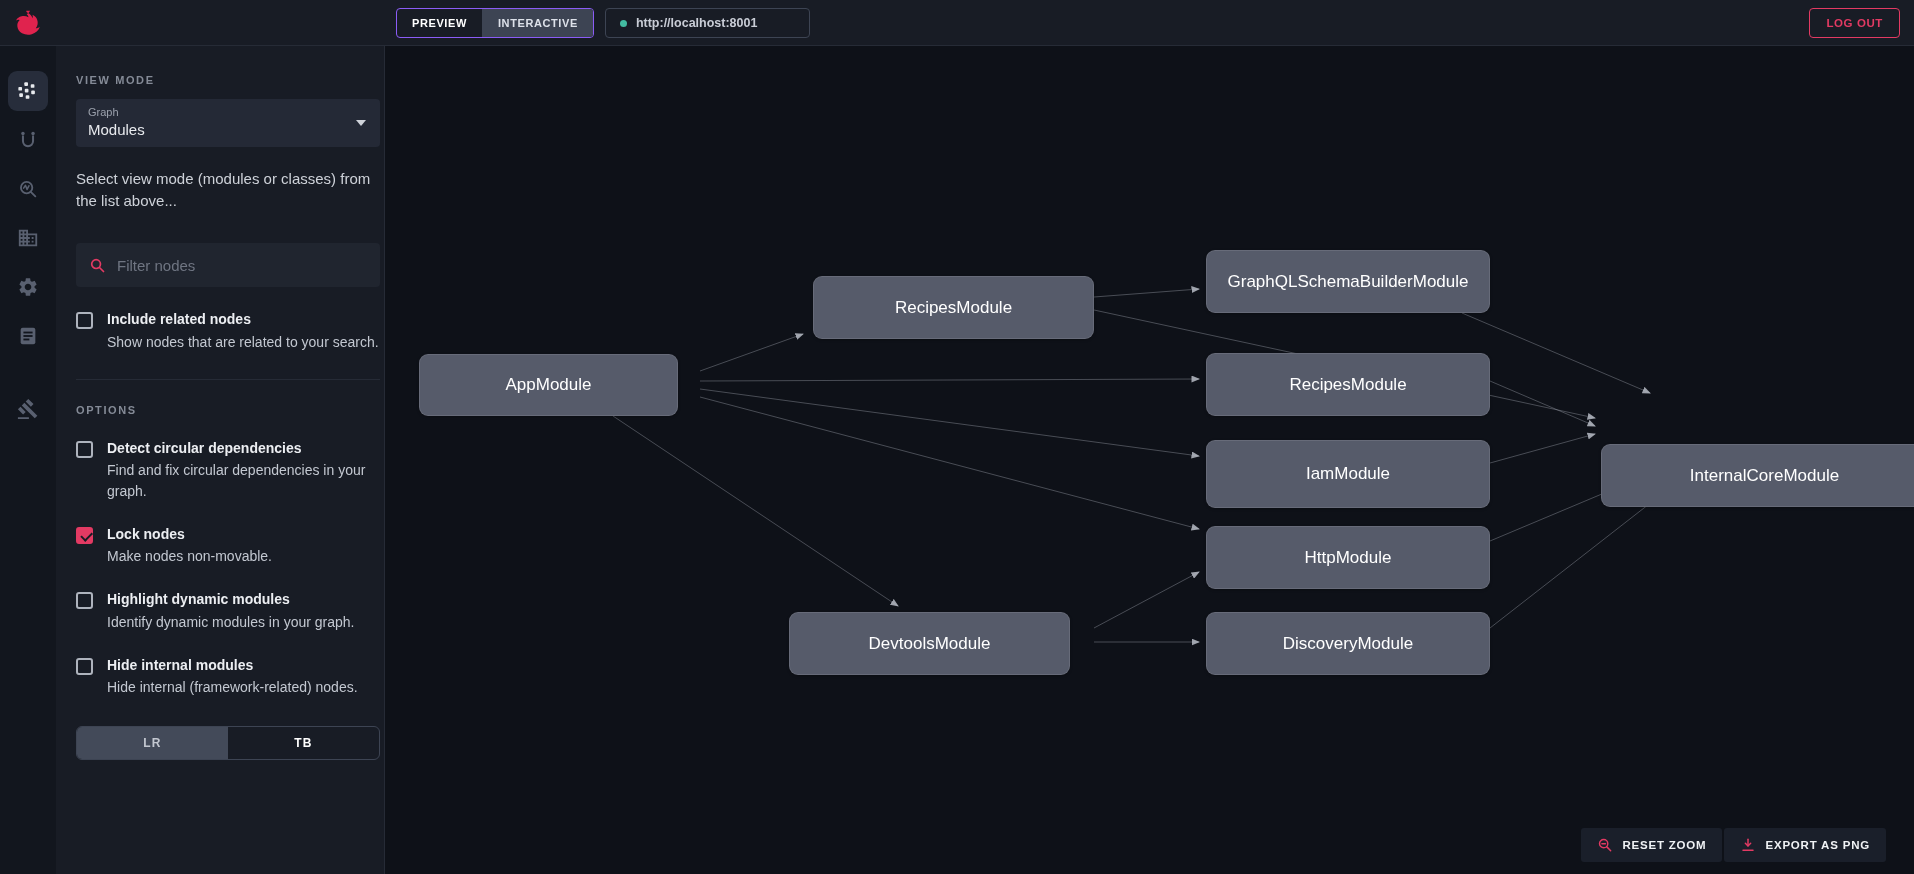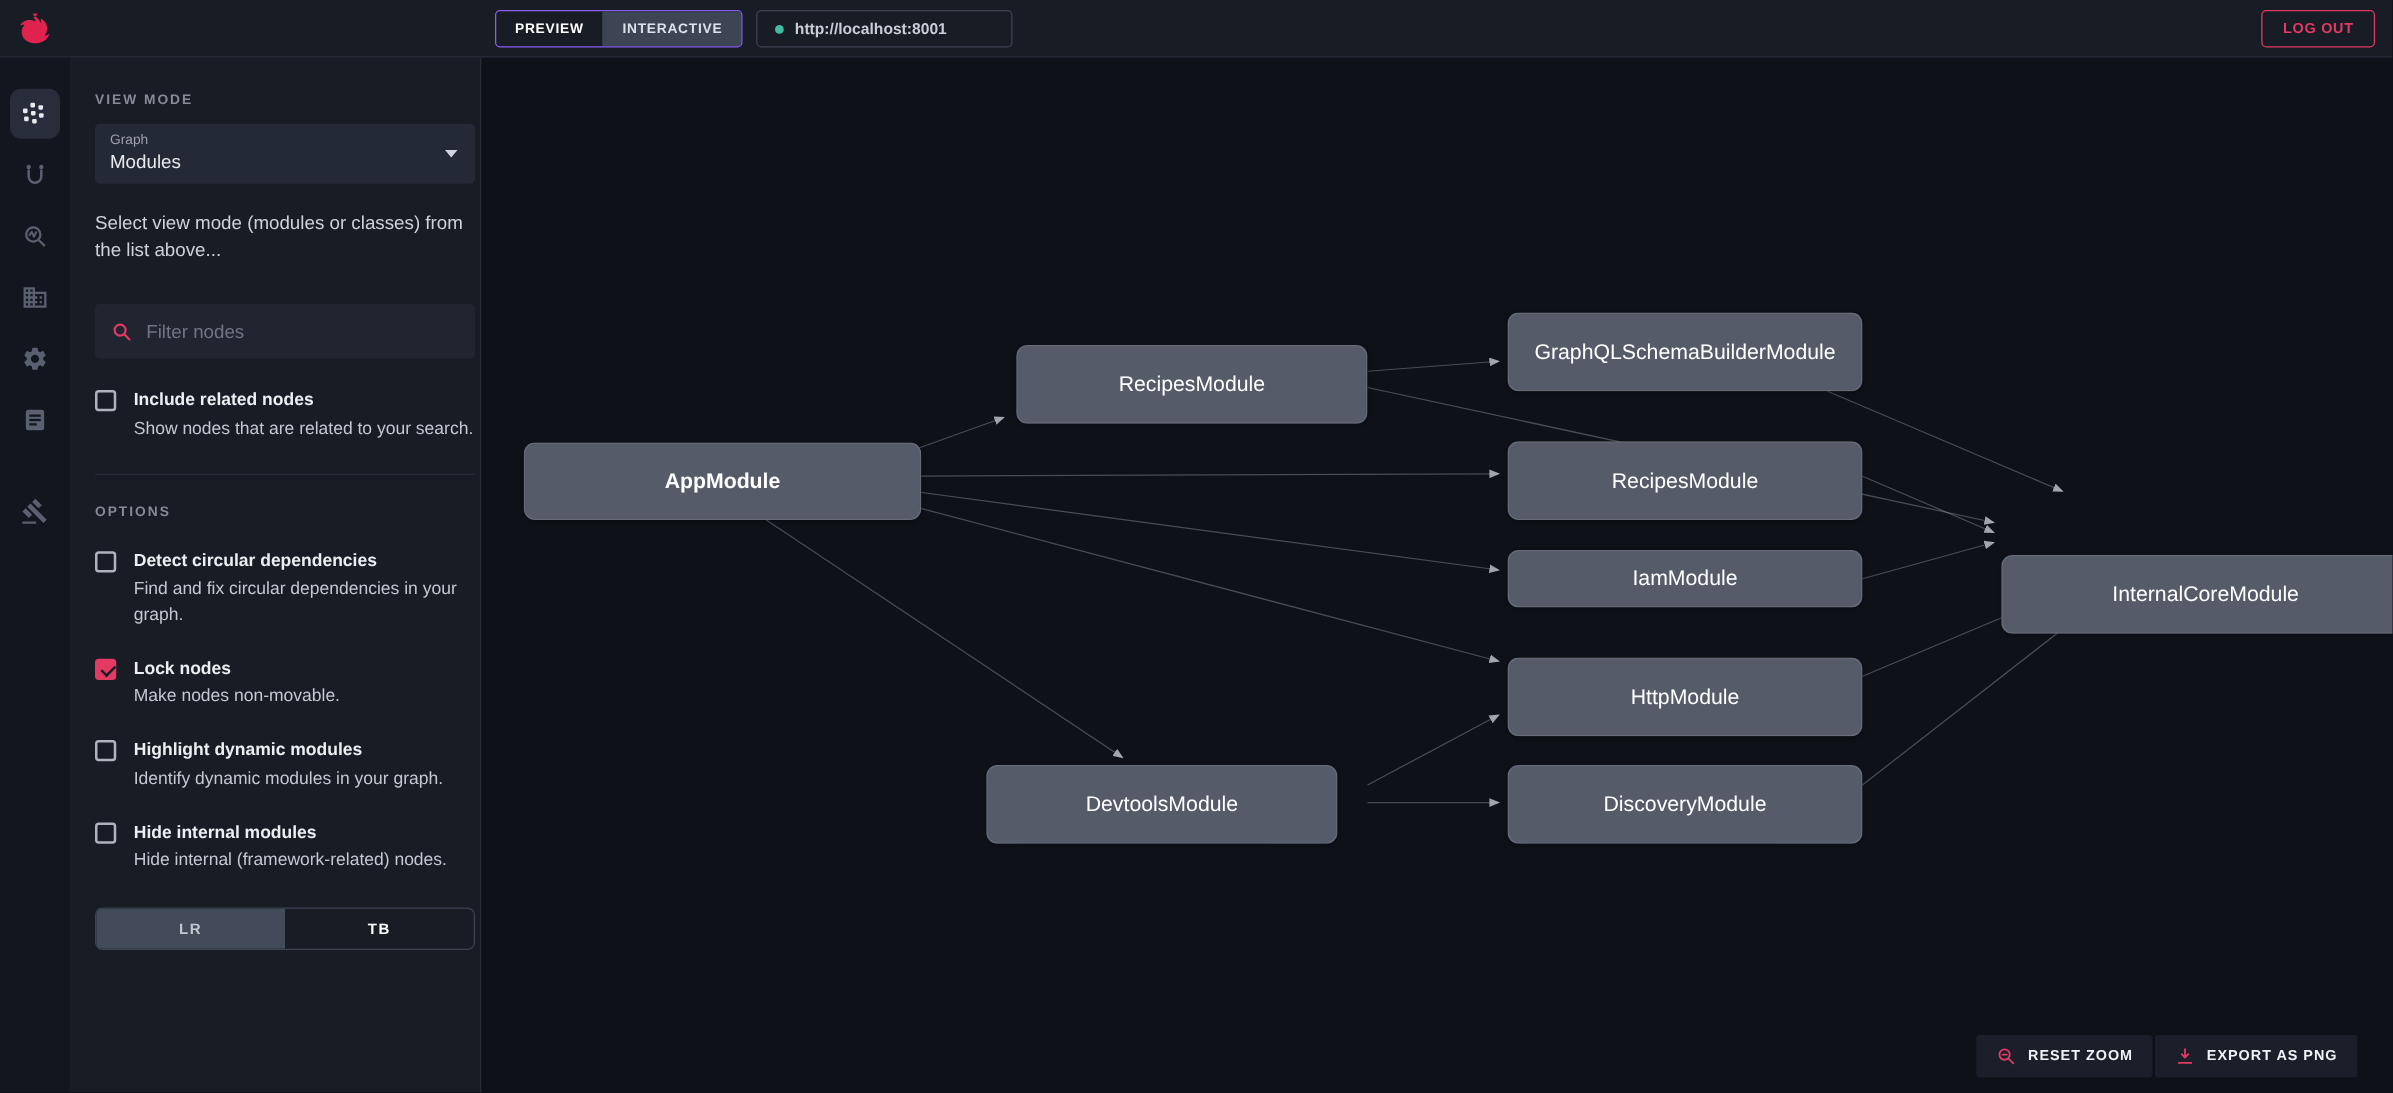--- a/index.html
+++ b/index.html
@@ -303,25 +303,25 @@
       <line x1="1094" y1="310" x2="1595" y2="418" stroke="#a7adb8" stroke-opacity="0.38" stroke-width="1" marker-end="url(#arrow)"></line>
       <line x1="1462" y1="313" x2="1650" y2="393" stroke="#a7adb8" stroke-opacity="0.38" stroke-width="1" marker-end="url(#arrow)"></line>
       <line x1="1490" y1="381" x2="1595" y2="426" stroke="#a7adb8" stroke-opacity="0.38" stroke-width="1" marker-end="url(#arrow)"></line>
       <line x1="1490" y1="463" x2="1595" y2="434" stroke="#a7adb8" stroke-opacity="0.38" stroke-width="1" marker-end="url(#arrow)"></line>
       <line x1="1490" y1="541" x2="1678" y2="462" stroke="#a7adb8" stroke-opacity="0.38" stroke-width="1" marker-end="url(#arrow)"></line>
       <line x1="1094" y1="628" x2="1199" y2="572" stroke="#a7adb8" stroke-opacity="0.38" stroke-width="1" marker-end="url(#arrow)"></line>
       <line x1="1094" y1="642" x2="1199" y2="642" stroke="#a7adb8" stroke-opacity="0.38" stroke-width="1" marker-end="url(#arrow)"></line>
       <line x1="1490" y1="628" x2="1703" y2="462" stroke="#a7adb8" stroke-opacity="0.38" stroke-width="1" marker-end="url(#arrow)"></line>
     </svg>
   <div id="nodes-slot">
-      <div class="node" style="left: 34px; top: 308px; width: 318px; height: 62px; font-weight: bold;">AppModule</div>
+      <div class="node" style="left: 34px; top: 308px; width: 259px; height: 62px;">AppModule</div>
       <div class="node" style="left: 428px; top: 230px; width: 281px; height: 63px;">RecipesModule</div>
       <div class="node" style="left: 821px; top: 204px; width: 284px; height: 63px;">GraphQLSchemaBuilderModule</div>
       <div class="node" style="left: 821px; top: 307px; width: 284px; height: 63px;">RecipesModule</div>
-      <div class="node" style="left: 821px; top: 394px; width: 284px; height: 46px;">IamModule</div>
+      <div class="node" style="left: 821px; top: 394px; width: 284px; height: 68px;">IamModule</div>
       <div class="node" style="left: 1216px; top: 350px; width: 327px; height: 63px; margin-top: 48px;">InternalCoreModule</div>
       <div class="node" style="left: 821px; top: 480px; width: 284px; height: 63px;">HttpModule</div>
       <div class="node" style="left: 404px; top: 566px; width: 281px; height: 63px;">DevtoolsModule</div>
       <div class="node" style="left: 821px; top: 566px; width: 284px; height: 63px;">DiscoveryModule</div>
     </div>
   <div class="graph-actions">
     <button class="gbtn">
       <svg viewBox="0 0 24 24" fill="none" stroke="currentColor" stroke-width="2.2" stroke-linecap="round">
           <circle cx="10" cy="10" r="6.2"></circle>
           <path d="M14.8 14.8 20.5 20.5"></path>

